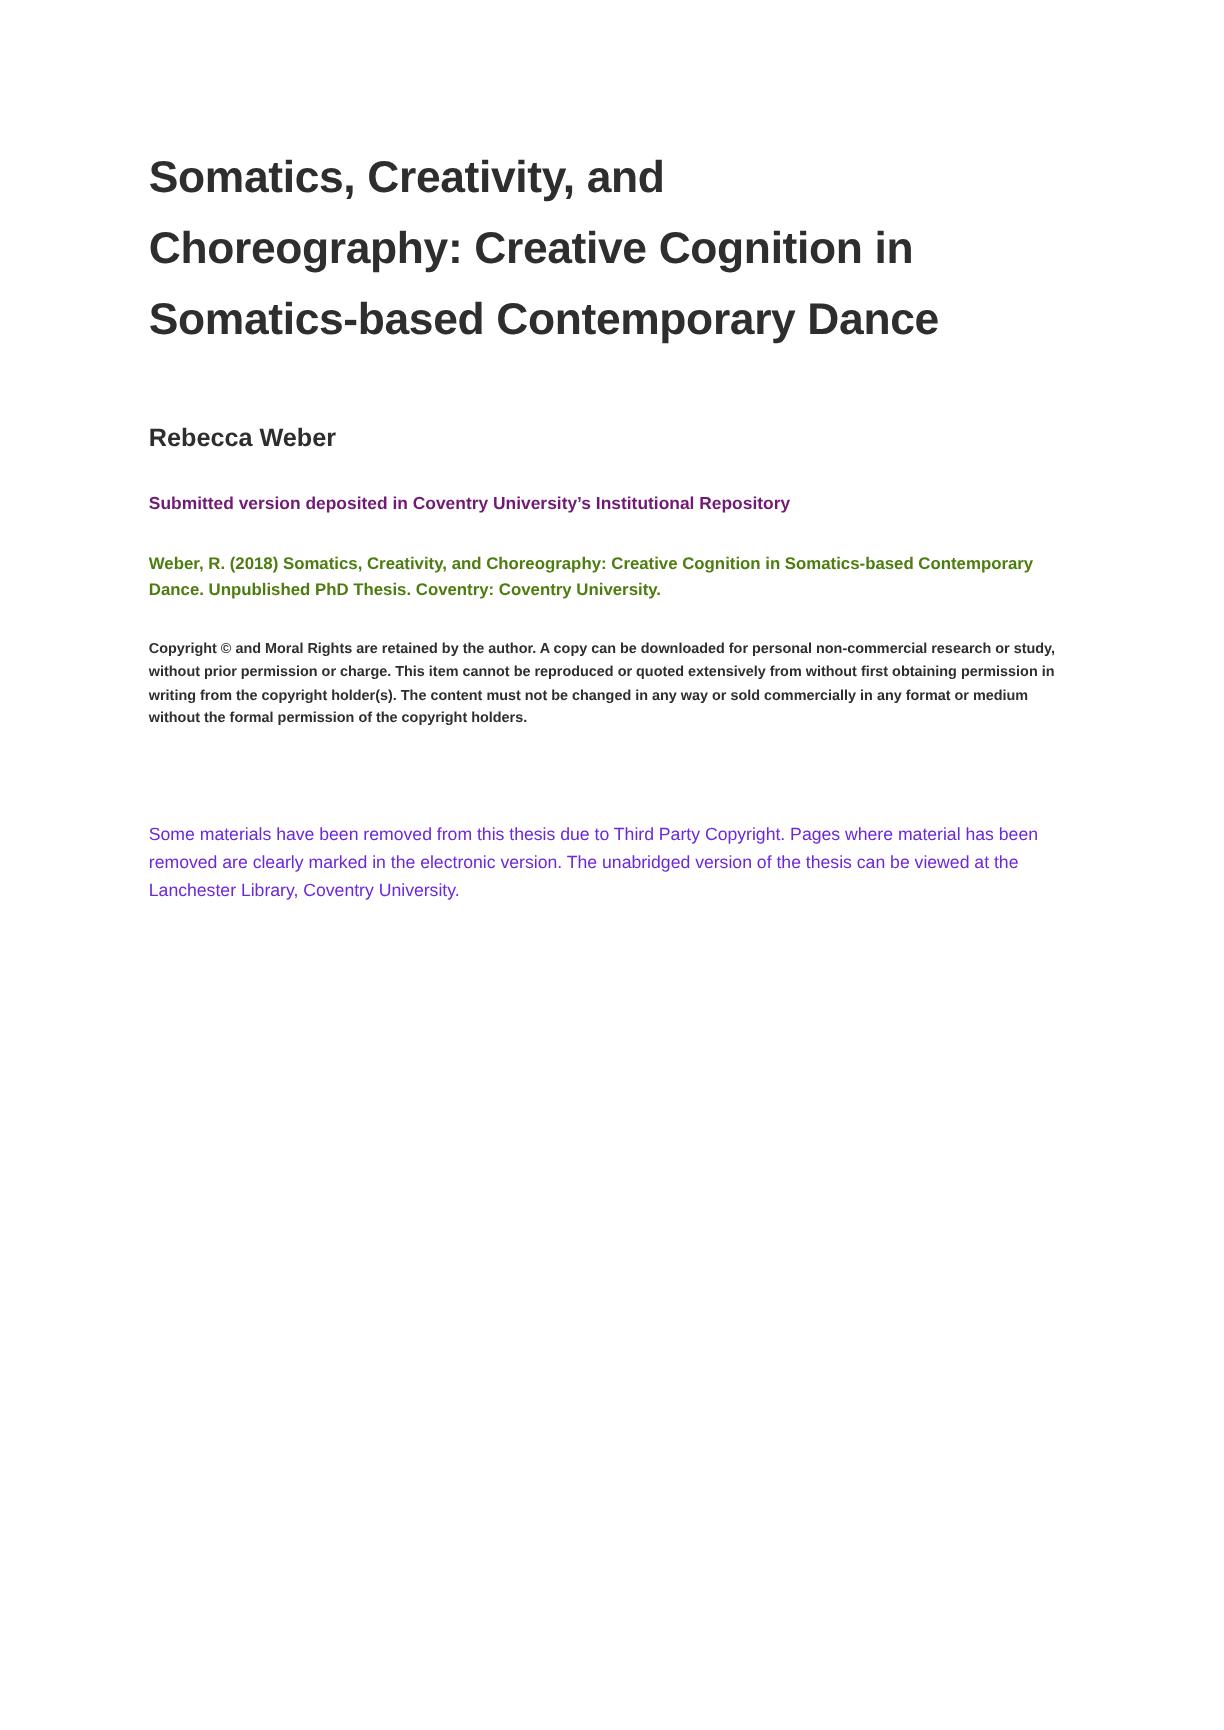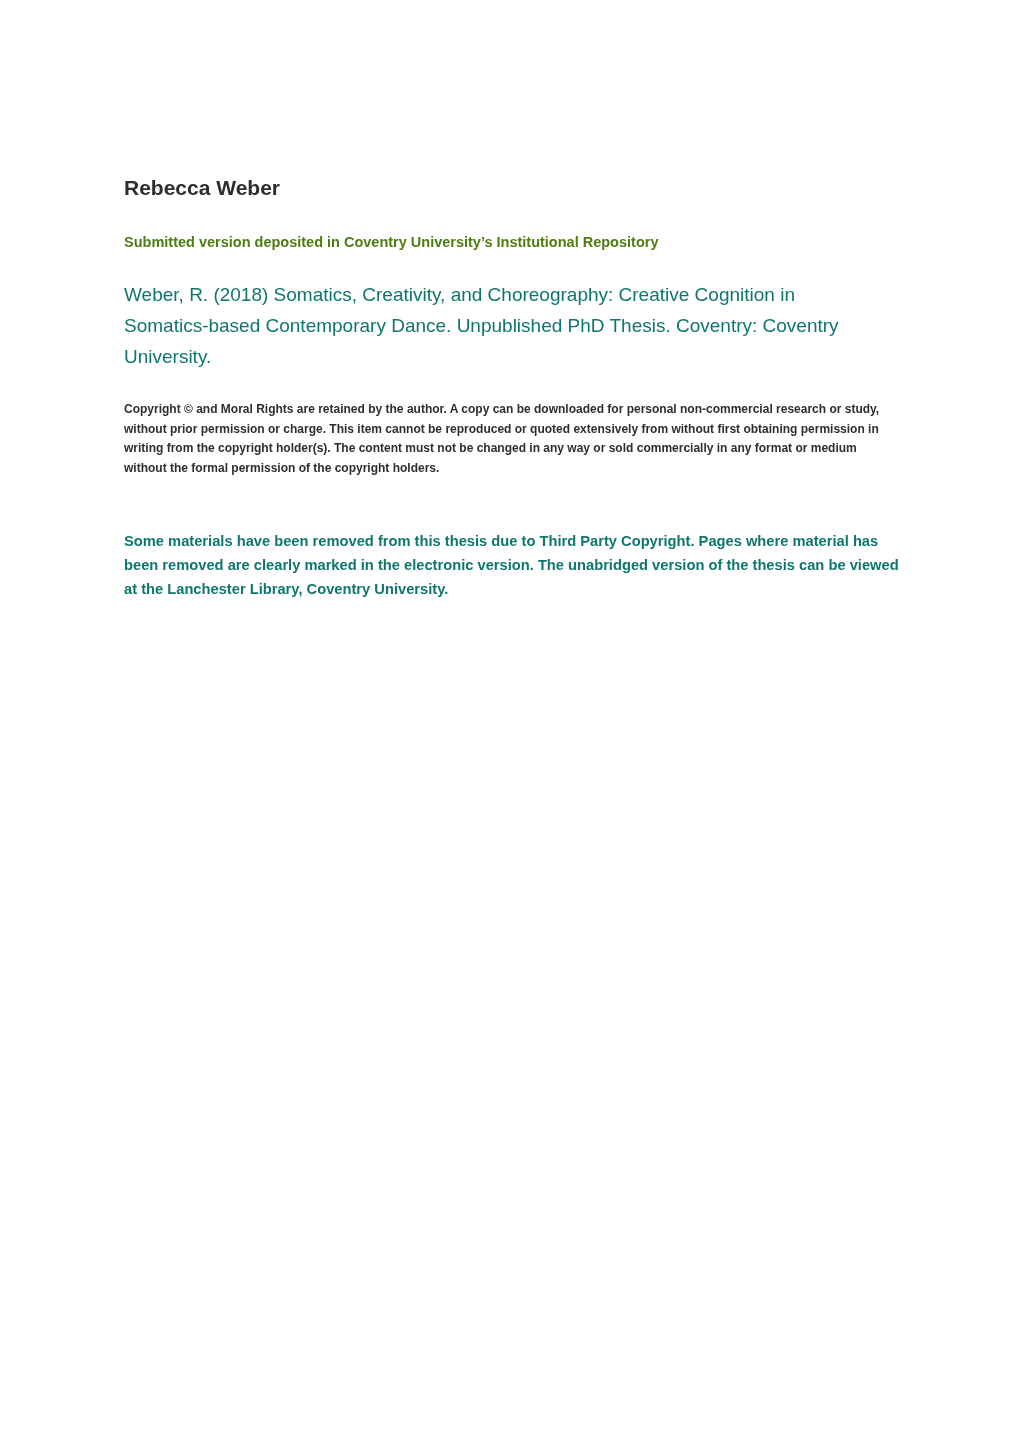--- a/index.html
+++ b/index.html
@@ -33,61 +33,62 @@
   }
   .author {
     font-size: 21px;
     font-weight: bold;
     color: #2e2e2e;
     margin-top: 58px;
   }
   .deposit-line {
     font-size: 14.5px;
     font-weight: bold;
-    color: #4d7c0f;
+    color: #701a75;
     margin-top: 34px;
   }
   .citation-block {
     margin-top: 30px;
   }
   .citation-label {
     font-size: 14.5px;
     font-weight: bold;
     color: #2e2e2e;
     margin-bottom: 2px;
   }
   .citation-text {
-    font-size: 19px;
-    font-weight: normal;
+    font-size: 14px;
+    font-weight: bold;
     line-height: 1.62;
-    color: #0f766e;
+    color: #4d7c0f;
     max-width: 745px;
   }
   .copyright-block {
     margin-top: 28px;
     font-size: 12px;
     font-weight: bold;
     line-height: 1.62;
     color: #2e2e2e;
     max-width: 775px;
   }
   .removal-block {
-    margin-top: 52px;
+    margin-top: 76px;
     font-size: 14.7px;
-    font-weight: bold;
+    font-weight: normal;
     line-height: 1.62;
-    color: #0f766e;
+    color: #6d28d9;
     max-width: 778px;
   }
 </style>
 </head>
 <body>
 
 <div class="page">
 
+  <h1 class="doc-title">Somatics, Creativity, and Choreography: Creative Cognition in Somatics-based Contemporary Dance</h1>
 
   <div class="author">Rebecca Weber</div>
 
   <div class="deposit-line">Submitted version deposited in Coventry University’s Institutional Repository</div>
 
   <div class="citation-block">
     <div class="citation-text">Weber, R. (2018) Somatics, Creativity, and Choreography: Creative Cognition in Somatics-based Contemporary Dance. Unpublished PhD Thesis. Coventry: Coventry University.</div>
   </div>
 
   <div class="copyright-block">Copyright © and Moral Rights are retained by the author. A copy can be downloaded for personal non-commercial research or study, without prior permission or charge. This item cannot be reproduced or quoted extensively from without first obtaining permission in writing from the copyright holder(s). The content must not be changed in any way or sold commercially in any format or medium without the formal permission of the copyright holders.</div>

